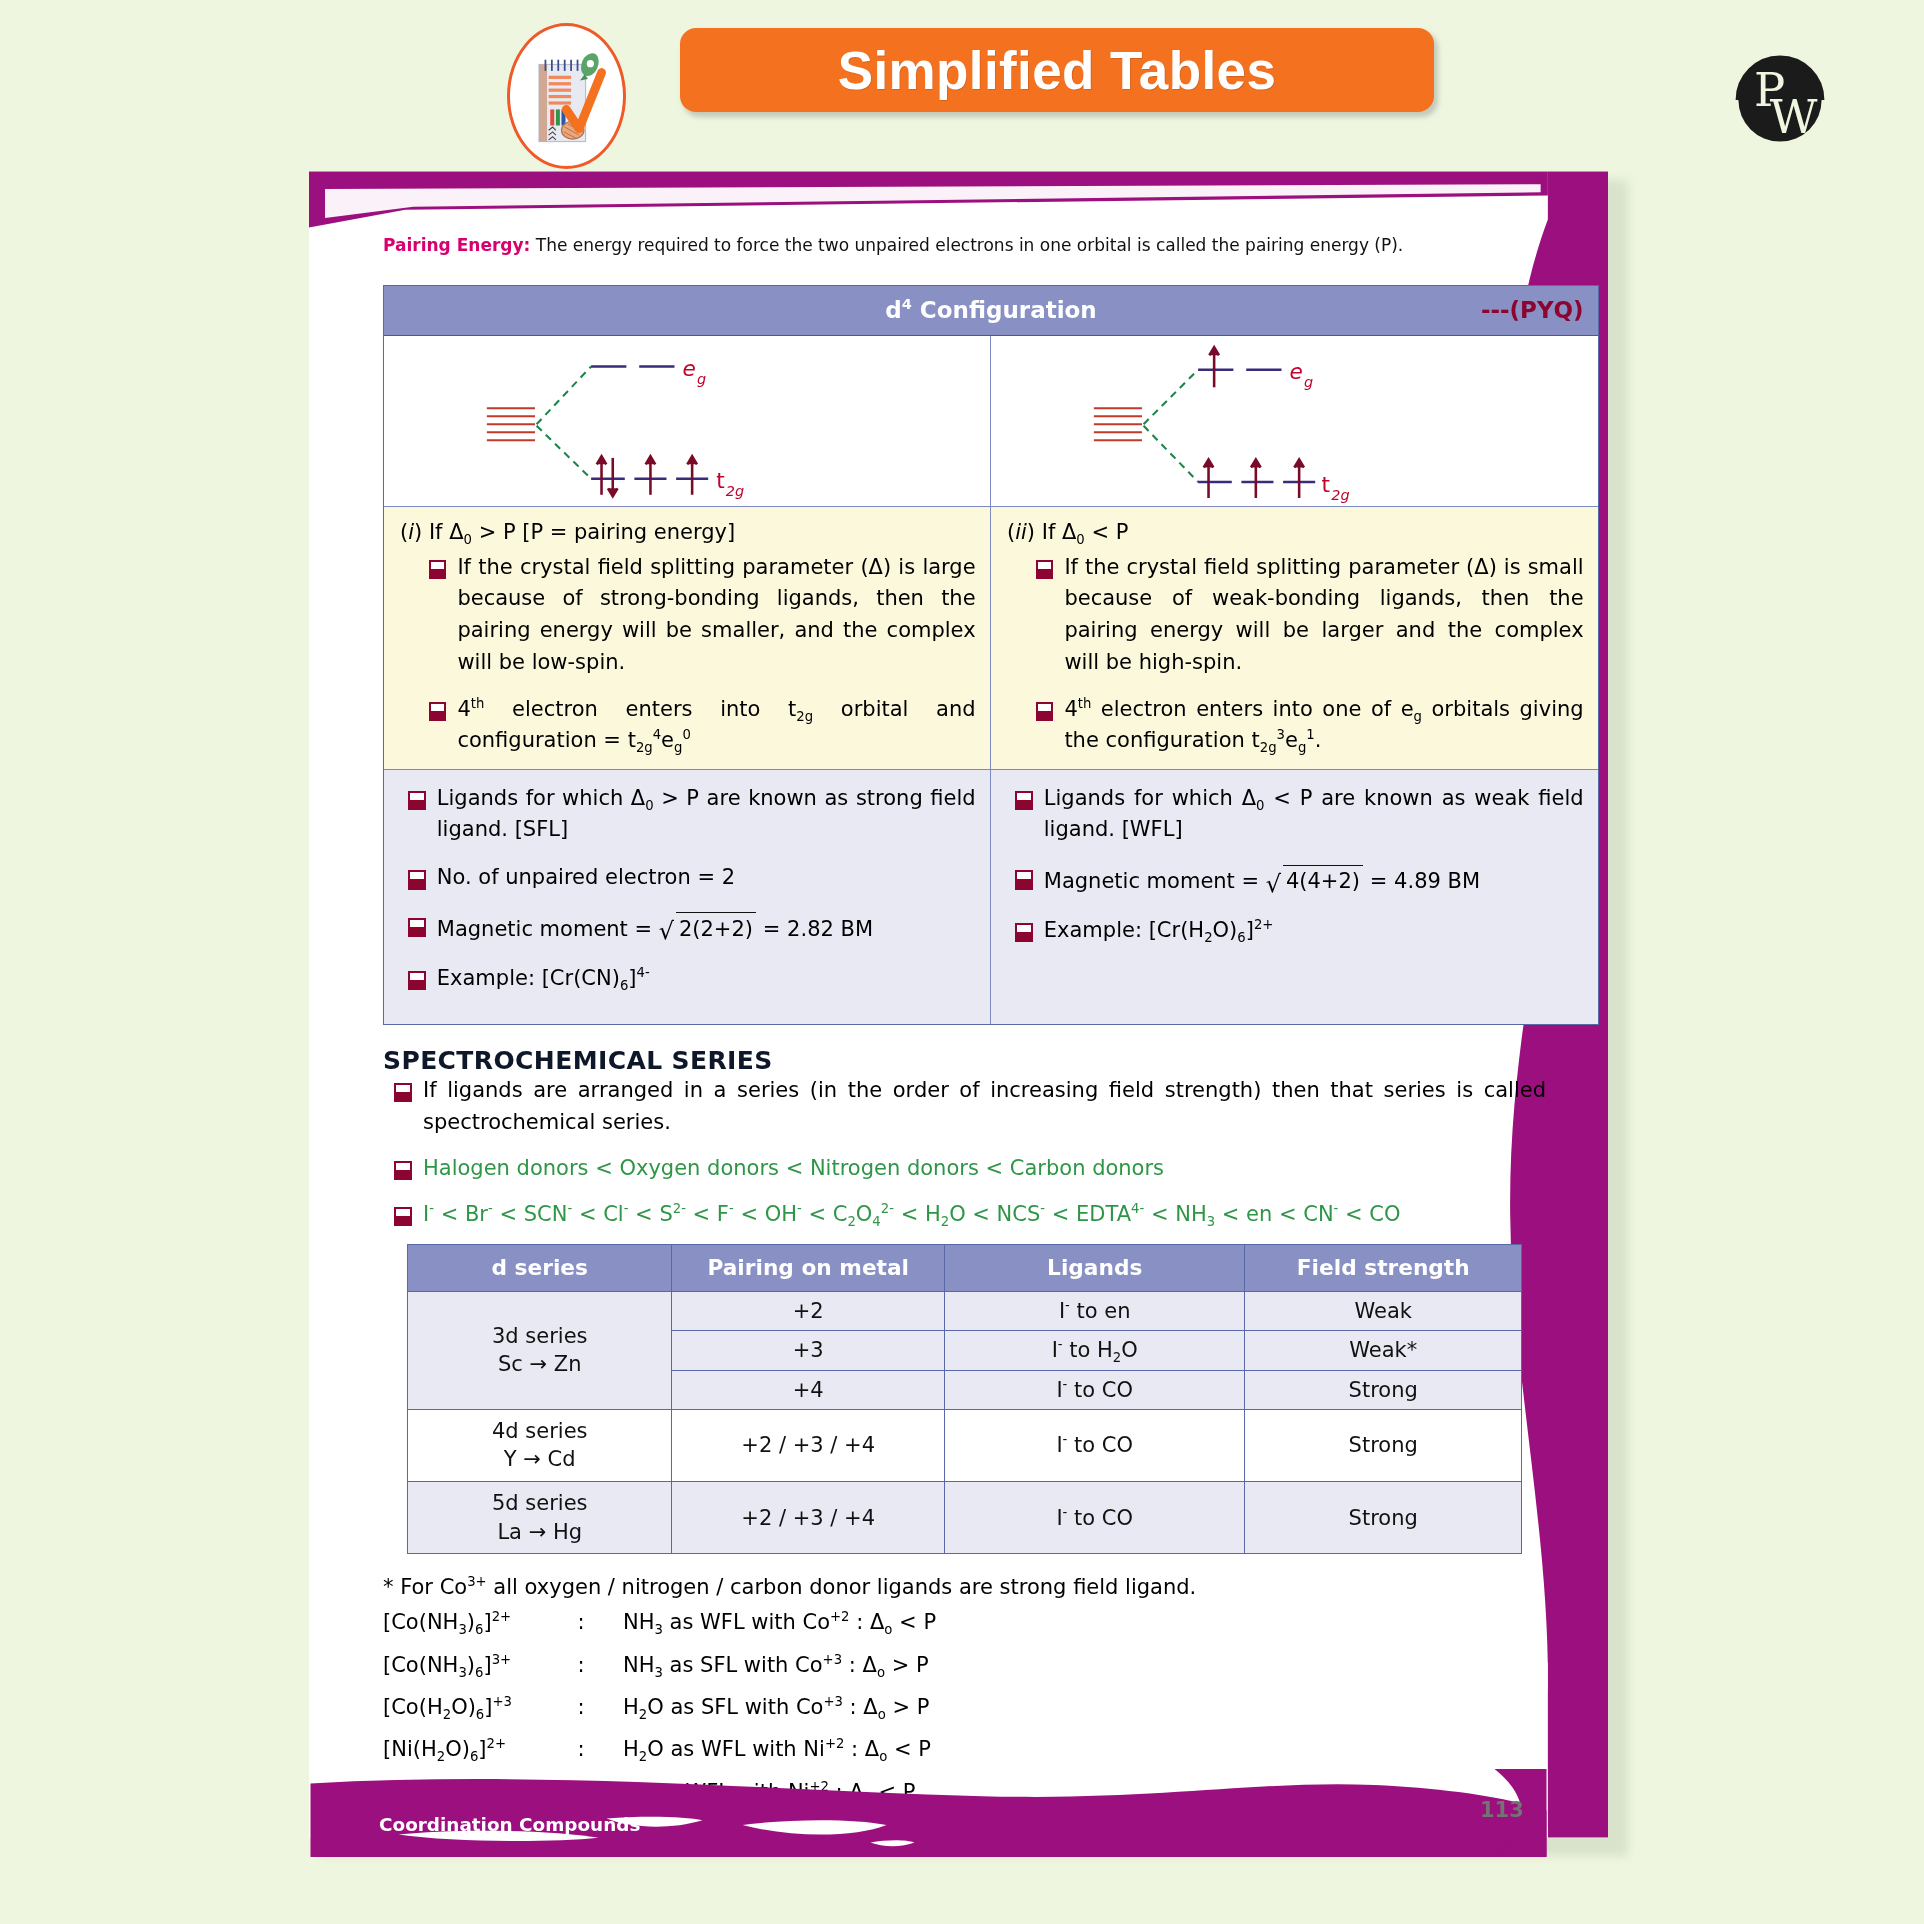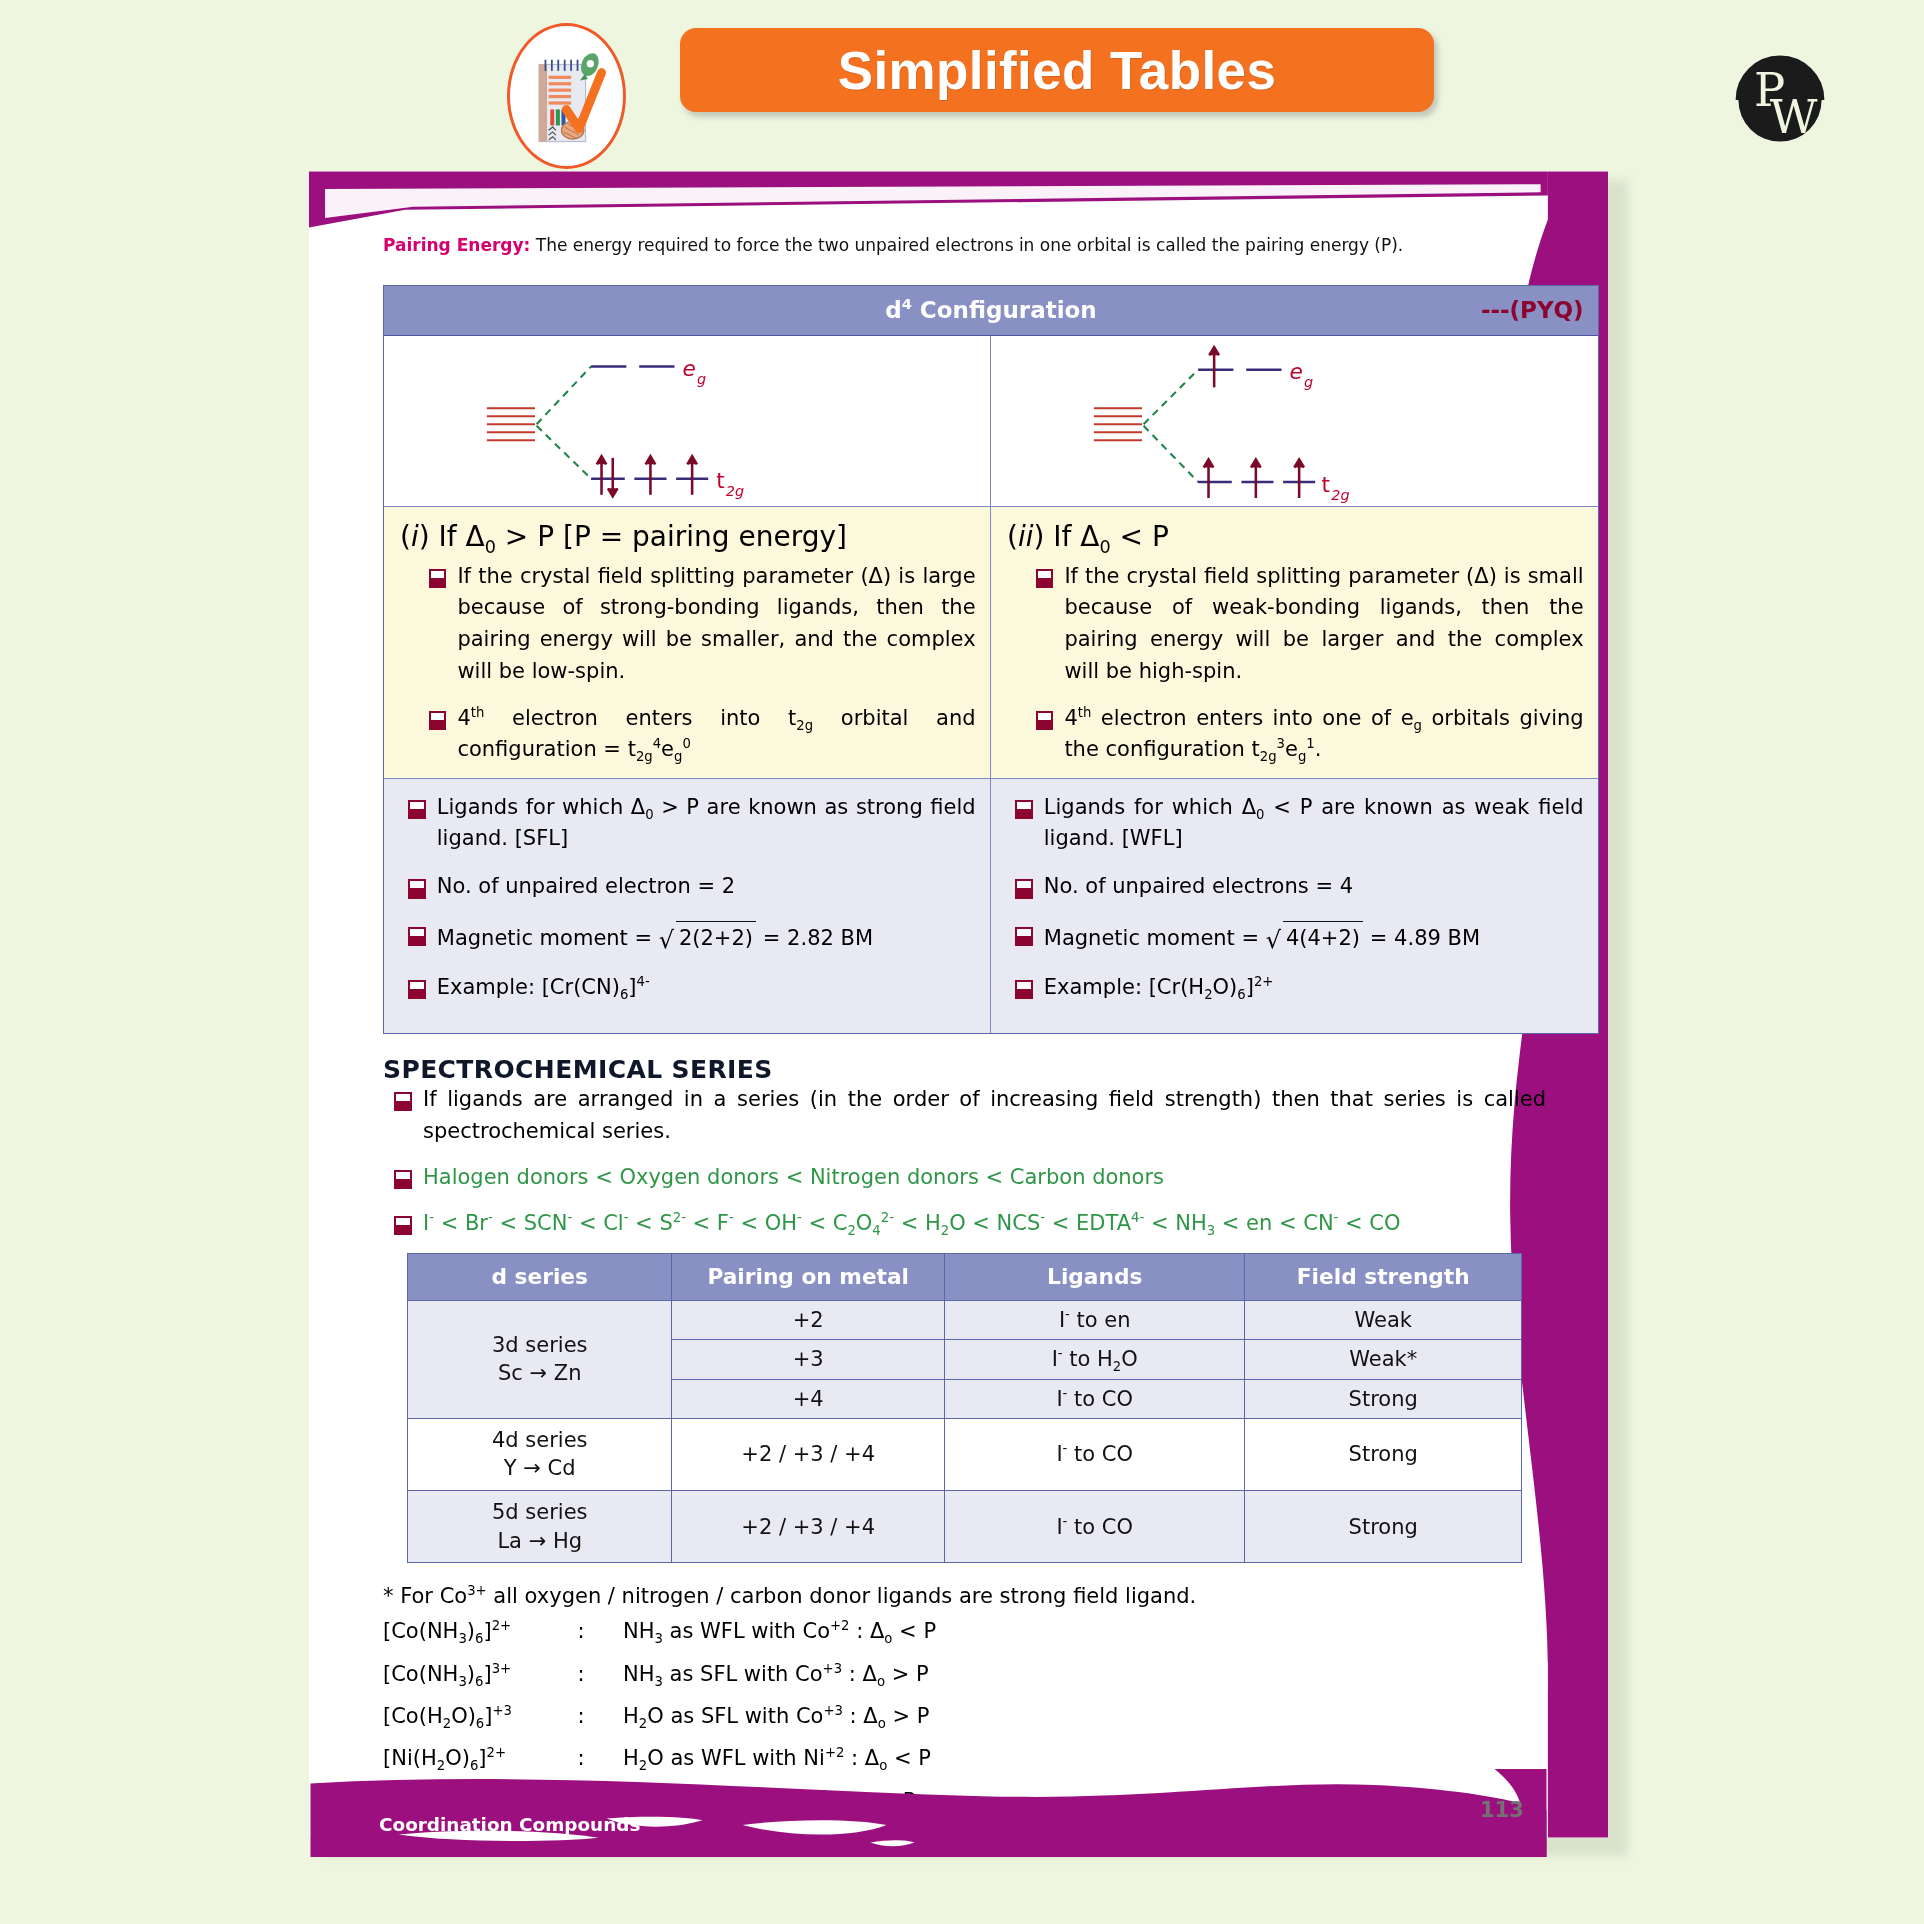--- a/index.html
+++ b/index.html
@@ -108,21 +108,21 @@
   .d4-cell { border-right: 1.2px solid #7d89c0; flex: 1 1 50%; }
   .d4-cell:last-child { border-right: none; }
 
   .diagram-cell { height: 170px; position: relative; background:#ffffff; }
   .diagram-cell svg { position: absolute; left: 0; top: 0; }
 
   .yellow-band { border-top: 1.2px solid #7d89c0; border-bottom: 1.2px solid #7d89c0; }
   .yellow-cell { background: #fcf8dc; padding: 13px 14.4px 11.2px 14.4px; min-height: 241px; }
   .lav-cell { background: #e9e9f4; padding: 13px 14.4px 13px 14.4px; min-height: 186px; }
 
-  .hd-line { font-size: 28px; margin: 0 0 8px 1.6px; }
+  .hd-line { font-size: 21px; margin: 0 0 8px 1.6px; }
   .hd-line i { font-style: italic; }
 
   ul.bl { list-style: none; margin: 0; padding: 0 0 0 27px; }
   ul.bl li {
     position: relative;
     padding-left: 32px;
     margin-bottom: 14.4px;
     font-size: 21px;
     line-height: 1.52;
     text-align: justify;
@@ -404,21 +404,20 @@
             <span>Magnetic moment =</span>
             <span class="radical">√</span><span class="sqrt">2(2+2)</span>
             <span>= 2.82 BM</span>
           </li>
           <li>Example: [Cr(CN)<sub>6</sub>]<sup>4-</sup></li>
         </ul>
       </div>
       <div class="d4-cell lav-cell">
         <ul class="bl tight">
           <li>Ligands for which Δ<sub>0</sub> &lt; P are known as weak field ligand. [WFL]</li>
-          <li>No. of unpaired electrons = 4</li>
           <li>
             <span>Magnetic moment =</span>
             <span class="radical">√</span><span class="sqrt">4(4+2)</span>
             <span>= 4.89 BM</span>
           </li>
           <li>Example: [Cr(H<sub>2</sub>O)<sub>6</sub>]<sup>2+</sup></li>
         </ul>
       </div>
     </div>
   </div>

